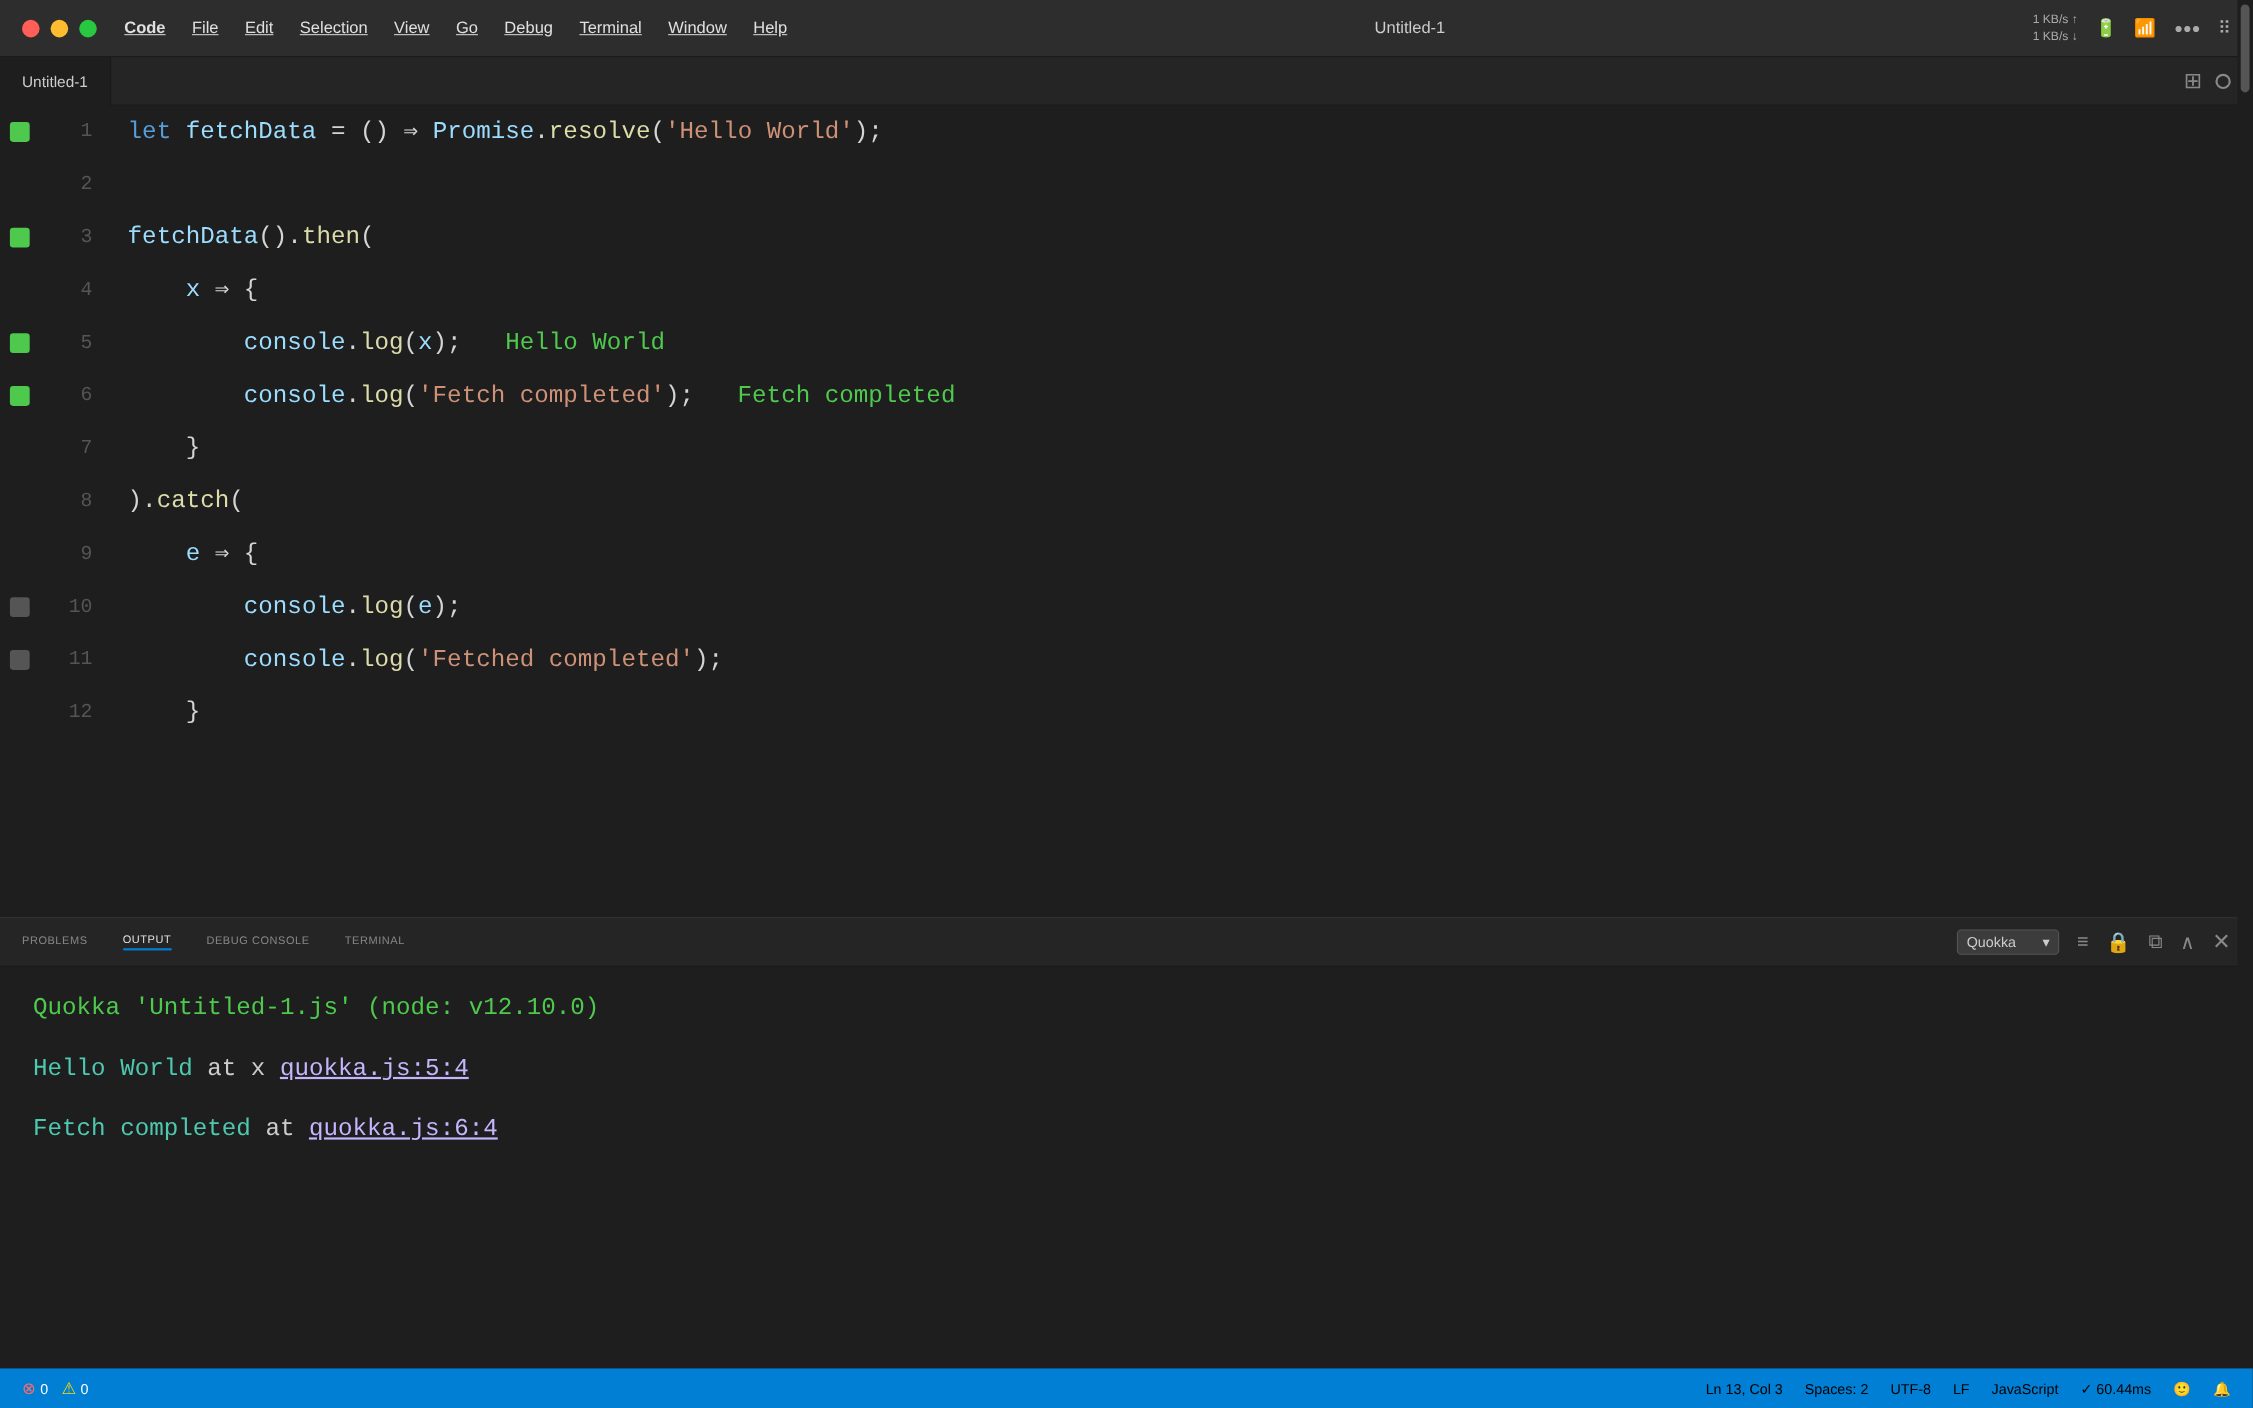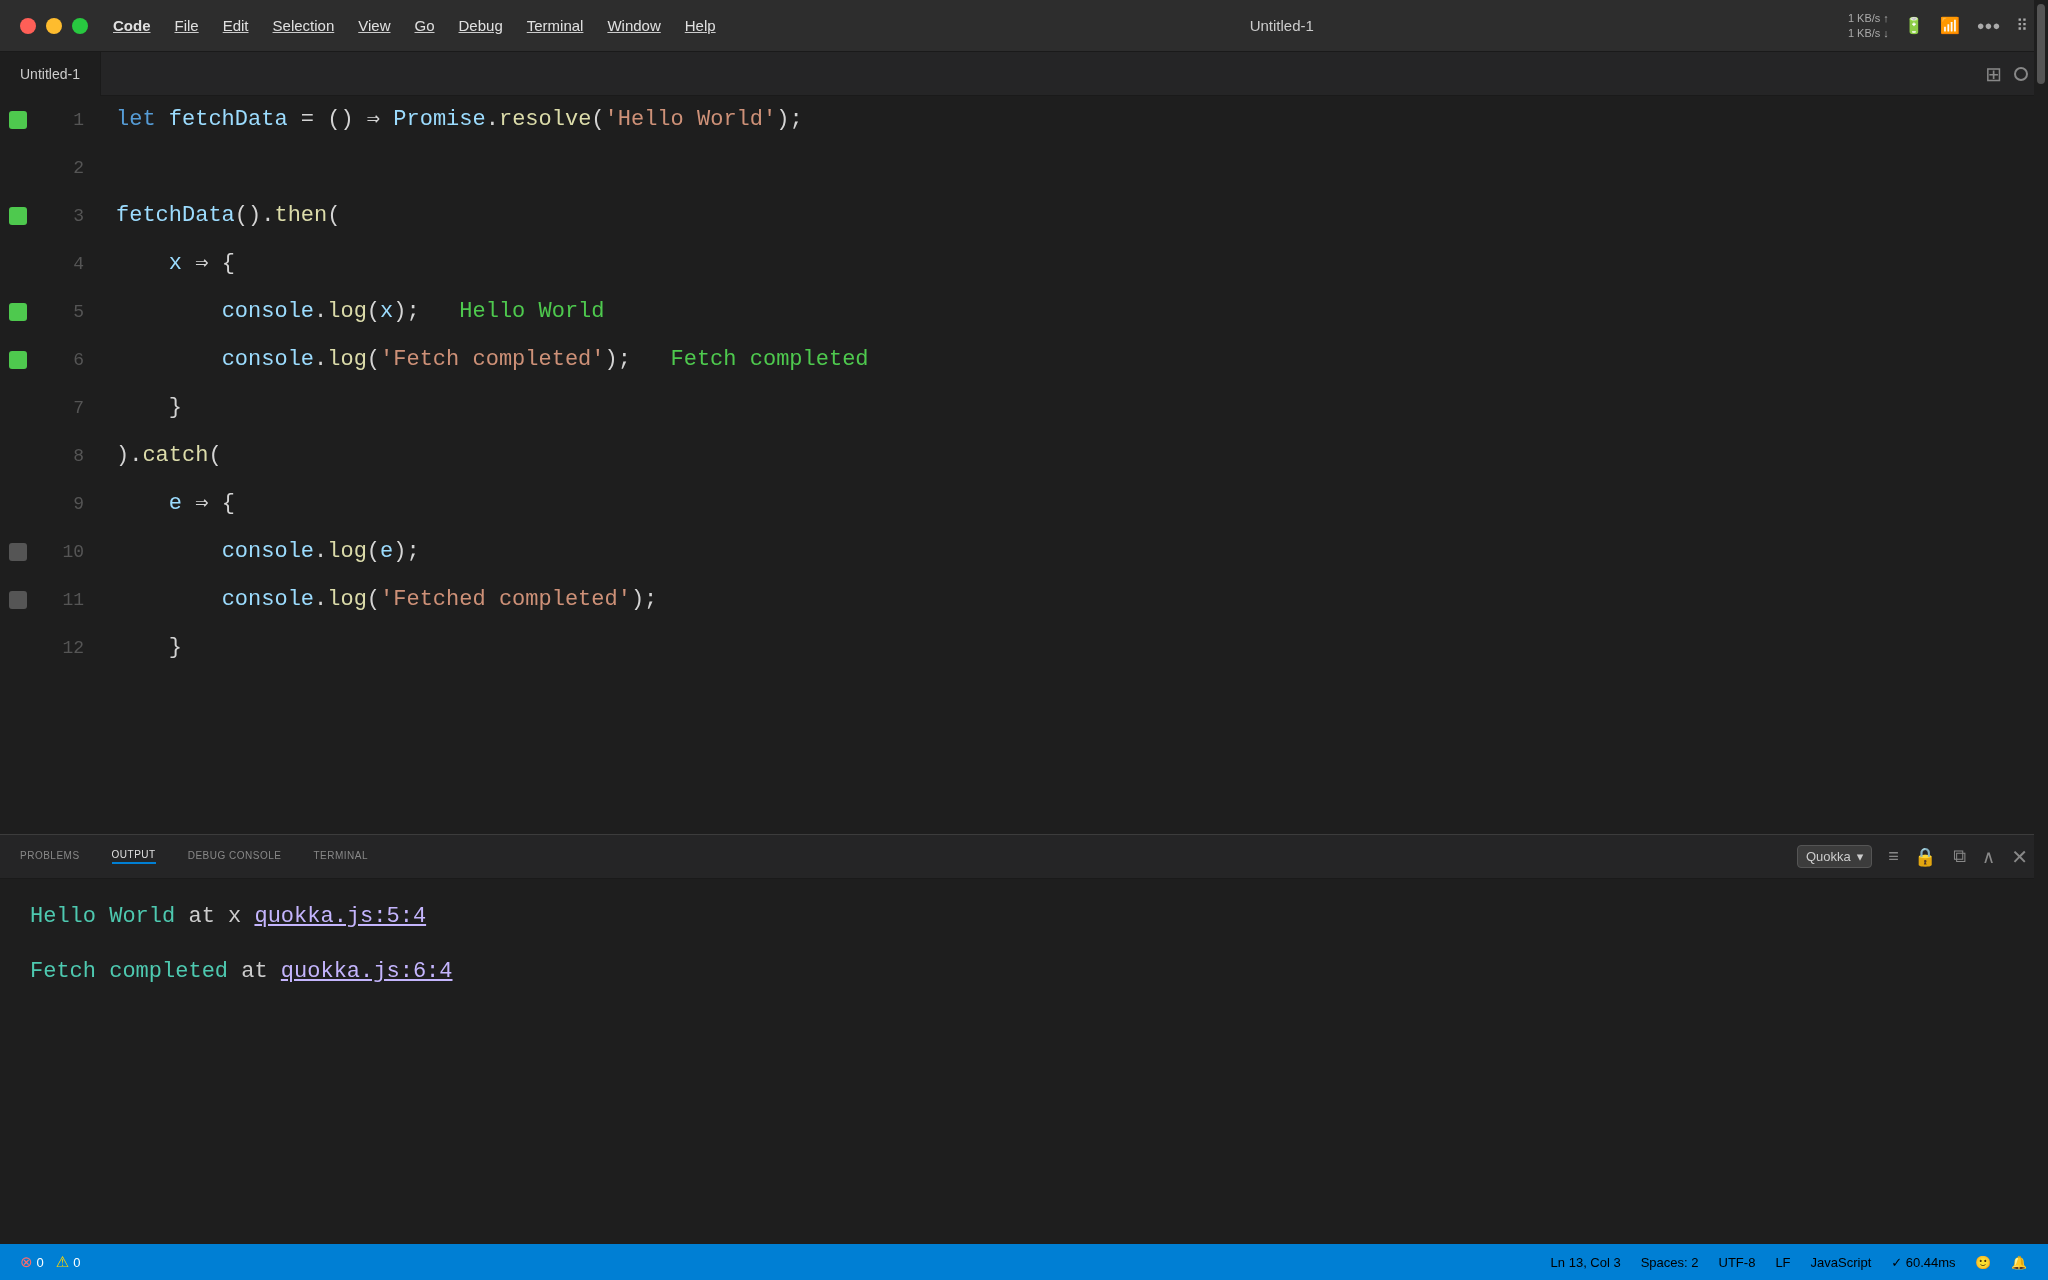--- a/index.html
+++ b/index.html
@@ -220,21 +220,21 @@
     }
     .panel-select {
       background: #3c3c3c;
       color: #ccc;
       border: 1px solid #555;
       border-radius: 4px;
       padding: 3px 8px;
       font-size: 13px;
       display: flex;
       align-items: center;
-      gap: 6px;
+      gap: 24px;
     }
 
     .panel-content {
       flex: 1;
       padding: 20px 30px;
       font-family: 'Courier New', 'Menlo', monospace;
       font-size: 22px;
       line-height: 1.6;
       overflow: hidden;
       position: relative;
@@ -419,20 +419,23 @@
           <span>▾</span>
         </div>
         <span style="font-size:18px; cursor:pointer; color:#888;">≡</span>
         <span style="font-size:18px; cursor:pointer; color:#888;">🔒</span>
         <span style="font-size:18px; cursor:pointer; color:#888;">⧉</span>
         <span style="font-size:18px; cursor:pointer; color:#888;">∧</span>
         <span style="font-size:20px; cursor:pointer; color:#888;">✕</span>
       </div>
     </div>
     <div class="panel-content">
+      <div class="output-line1">
+        <span>Quokka 'Untitled-1.js' (node: v12.10.0)</span>
+      </div>
       <div class="output-line2">
         <span class="output-cyan">Hello World</span>
         <span> at x </span>
         <span class="output-link">quokka.js:5:4</span>
       </div>
       <div class="output-line3">
         <span class="output-cyan">Fetch completed</span>
         <span> at </span>
         <span class="output-link">quokka.js:6:4</span>
       </div>

